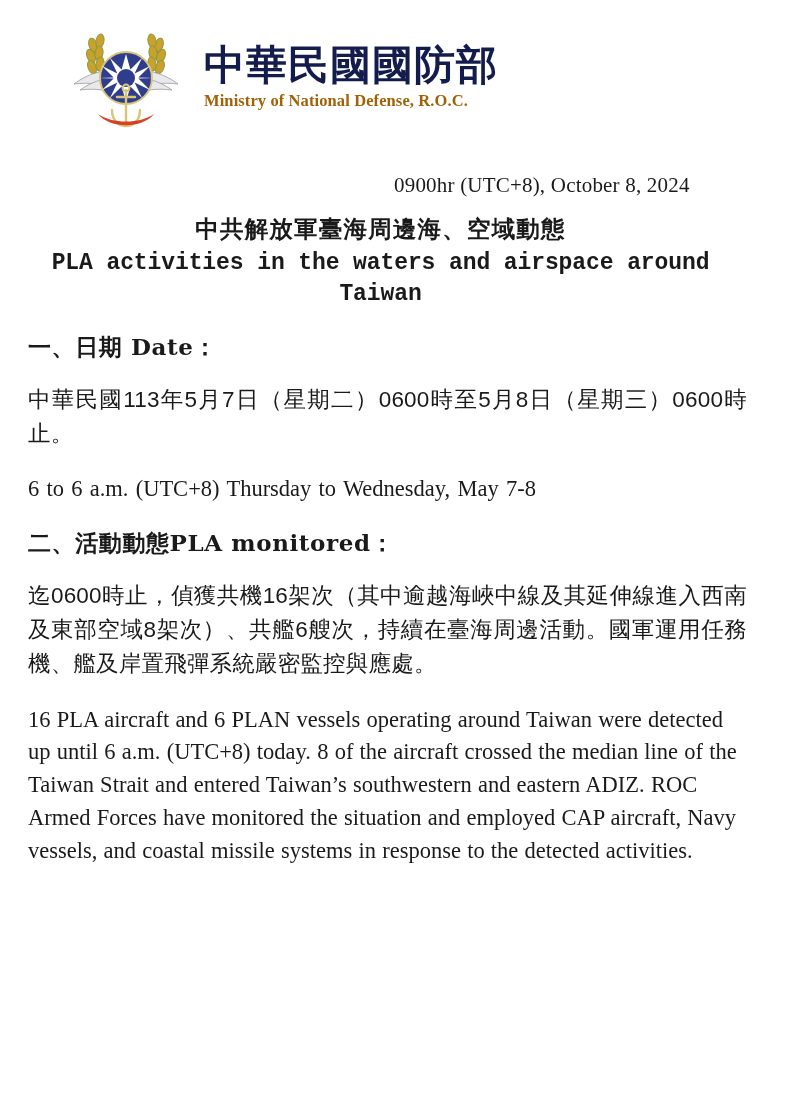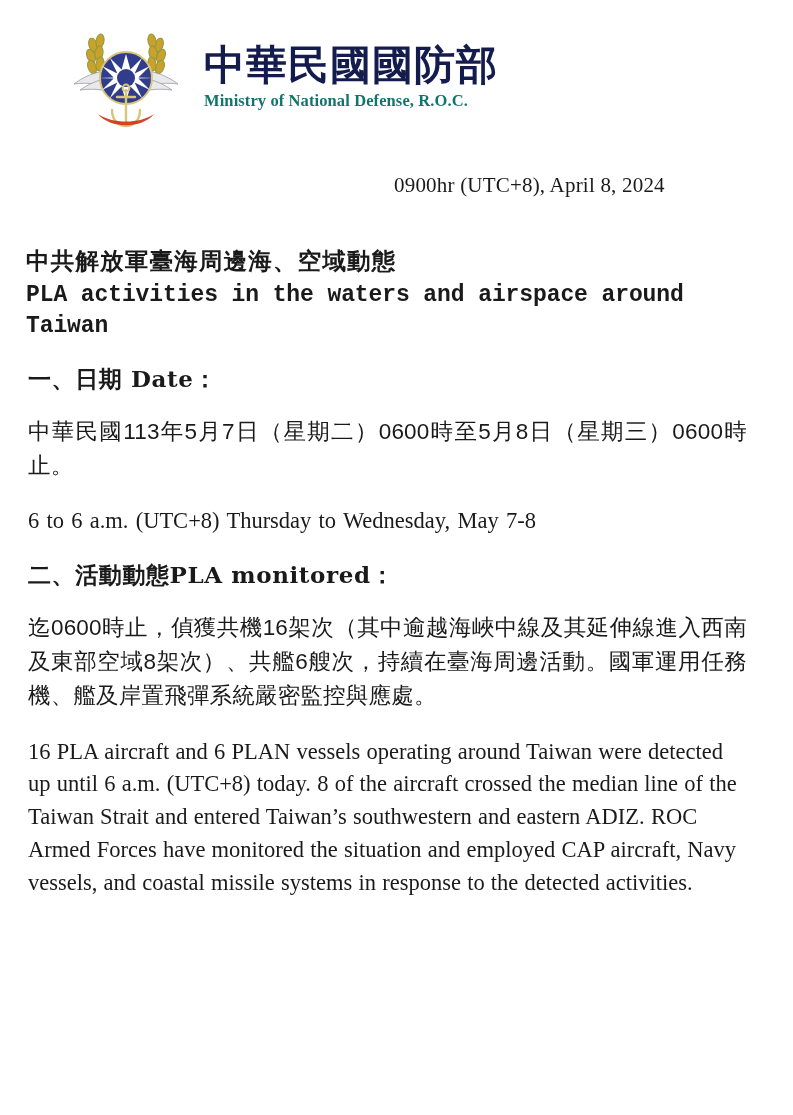--- a/index.html
+++ b/index.html
@@ -48,21 +48,21 @@
     font-weight: bold;
     letter-spacing: 1px;
     color: #141c4e;
     line-height: 1.12;
     white-space: nowrap;
   }
   .ministry-en {
     font-family: "Liberation Serif", "DejaVu Serif", serif;
     font-size: 16.5px;
     font-weight: bold;
-    color: #0f766e;
+    color: #a16207;
     letter-spacing: 0.1px;
     margin-top: 3px;
     white-space: nowrap;
   }
 
   
   .release-block {
     margin-top: 36px;
     padding-left: 368px;
     font-size: 21px;
@@ -72,22 +72,22 @@
     font-family: "DejaVu Serif", "Liberation Serif", serif;
     letter-spacing: 0.5px;
   }
   .release-en {
     font-family: "Liberation Serif", "DejaVu Serif", serif;
     letter-spacing: 0.2px;
   }
 
   
   .title-block {
-    margin-top: 44px;
-    text-align: left;
+    margin-top: 12px;
+    text-align: center;
     padding-right: 12px;
   }
   .title-zh {
     font-family: "DejaVu Serif", "Liberation Serif", serif;
     font-size: 23.5px;
     font-weight: bold;
     letter-spacing: 1.2px;
     line-height: 1.35;
   }
   .title-en {
@@ -177,21 +177,21 @@
         <path d="M36 86 C50 96 78 96 92 86 C80 101 48 101 36 86 Z" fill="#d42e12" opacity="0.9"></path>
       </svg>
     </div>
     <div class="ministry-names">
       <div class="ministry-zh">中華民國國防部</div>
       <div class="ministry-en">Ministry of National Defense, R.O.C.</div>
     </div>
   </div>
 
   <div class="release-block">
-    <div class="release-en">0900hr (UTC+8), April 8, 2024</div>
+    <div class="release-en">0900hr (UTC+8), October 8, 2024</div>
   </div>
 
   <div class="title-block">
     <div class="title-zh">中共解放軍臺海周邊海、空域動態</div>
     <div class="title-en">PLA activities in the waters and airspace around Taiwan</div>
   </div>
 
   <div>
     <div class="section-heading">一、日期 Date：</div>
     <p class="body-zh">中華民國113年5月7日（星期二）0600時至5月8日（星期三）0600時止。</p>

